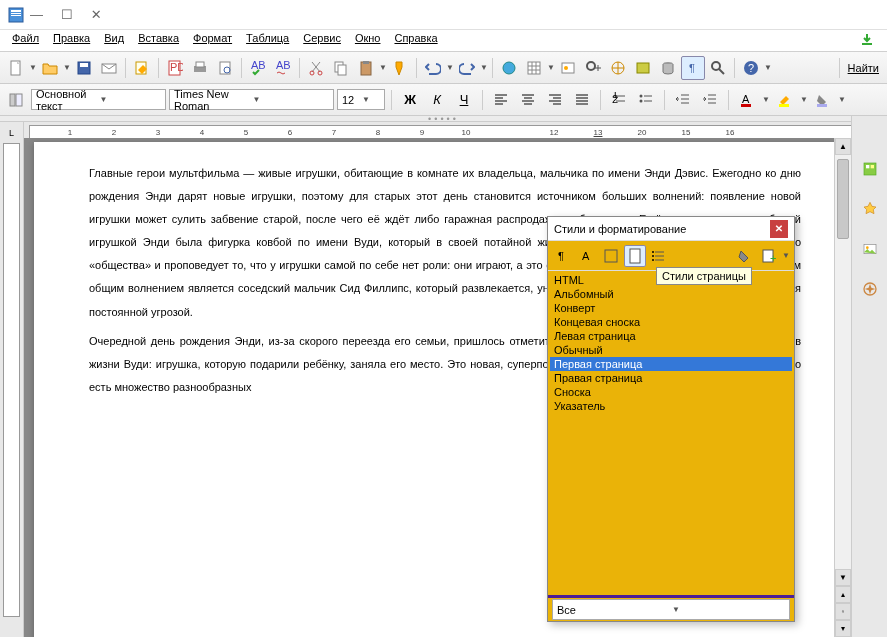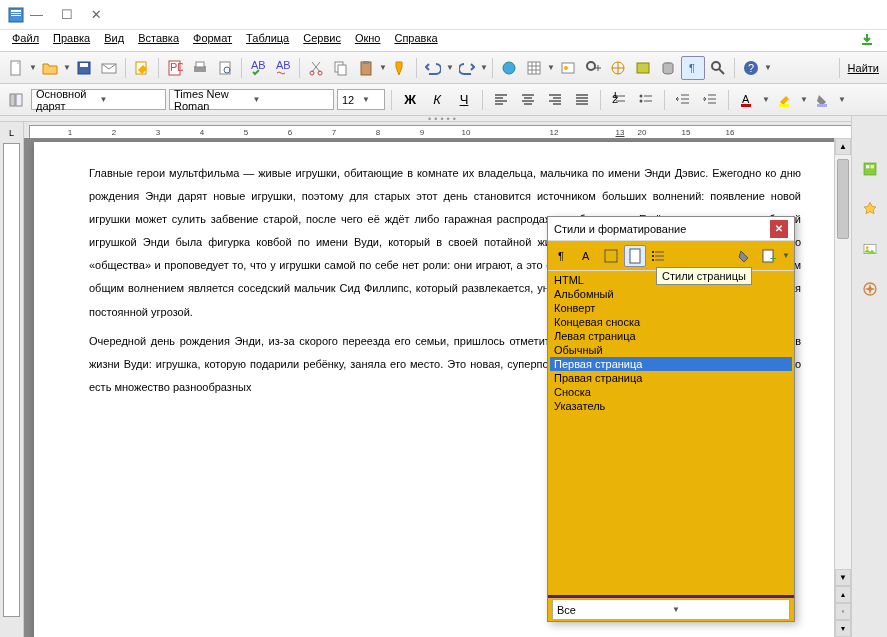--- a/index.html
+++ b/index.html
@@ -260,21 +260,21 @@
 </div>
 
 <div class="format-bar">
   <div class="tb-btn">
       <svg viewBox="0 0 16 16">
         <rect x="2" y="2" width="5" height="12" fill="#ccc" stroke="#888"></rect>
         <rect x="8" y="2" width="6" height="12" fill="#eef" stroke="#888"></rect>
       </svg>
     </div>
   <div class="combo" style="width:135px">
-      <span>Основной дарят</span>
+      <span>Основной текст</span>
       <span class="arr">▼</span>
     </div>
   <div class="combo" style="width:165px">
       <span>Times New Roman</span>
       <span class="arr">▼</span>
     </div>
   <div class="combo" style="width:48px">
       <span>12</span>
       <span class="arr">▼</span>
     </div>
@@ -369,21 +369,21 @@
       <div class="tick" style="left: 118px; width: 20px;">3</div>
       <div class="tick" style="left: 162px; width: 20px;">4</div>
       <div class="tick" style="left: 206px; width: 20px;">5</div>
       <div class="tick" style="left: 250px; width: 20px;">6</div>
       <div class="tick" style="left: 294px; width: 20px;">7</div>
       <div class="tick" style="left: 338px; width: 20px;">8</div>
       <div class="tick" style="left: 382px; width: 20px;">9</div>
       <div class="tick" style="left: 426px; width: 20px;">10</div>
       <div class="tick" style="left: 470px; width: 20px; margin-top: 48px;">11</div>
       <div class="tick" style="left: 514px; width: 20px;">12</div>
-      <div class="tick" style="left: 580px; width: 20px; text-decoration: underline;">13</div>
+      <div class="tick" style="left: 558px; width: 20px; text-decoration: underline;">13</div>
       <div class="tick" style="left: 602px; width: 20px;">20</div>
       <div class="tick" style="left: 646px; width: 20px;">15</div>
       <div class="tick" style="left: 690px; width: 20px;">16</div>
     </div>
 </div>
 
 <div class="workspace">
   <div class="vruler">
       <div class="vruler-inner"></div>
     </div>

